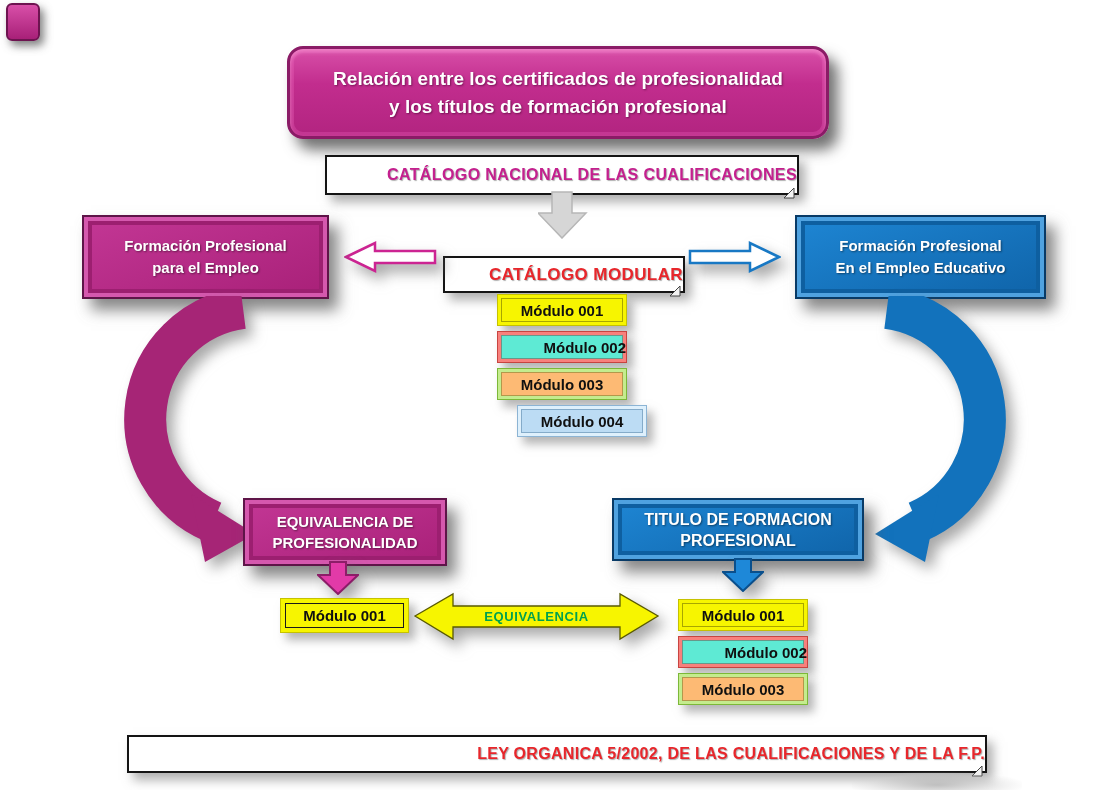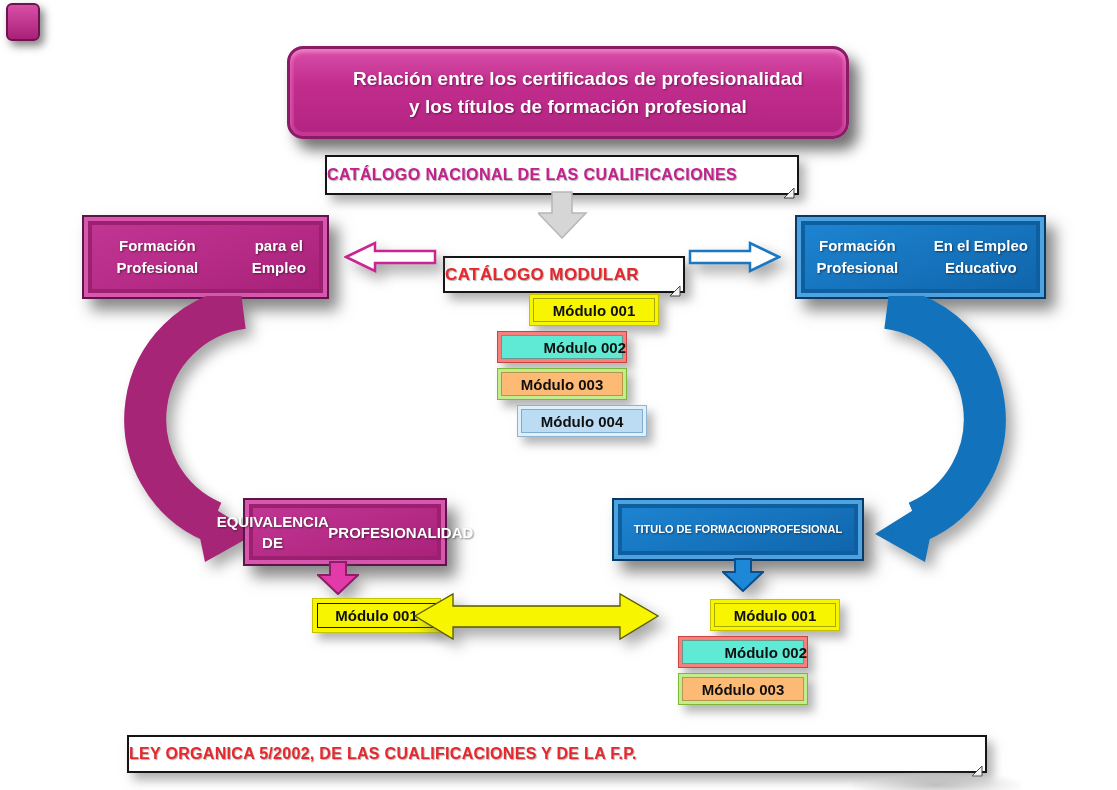--- a/index.html
+++ b/index.html
@@ -1,59 +1,59 @@
 <!DOCTYPE html>
 <html><head>
 <meta charset="utf-8">
 <style>
   html,body{margin:0;padding:0;background:#fff;}
   .stage{position:relative;width:1117px;height:790px;overflow:hidden;background:#fff;
          font-family:"Liberation Sans",sans-serif;}
 
   
   .plate{position:absolute;background:#fff;border:2px solid #141414;
-         display:flex;align-items:center;justify-content:flex-start;
+         display:flex;align-items:center;justify-content:flex-end;
          box-shadow:6px 7px 10px rgba(110,110,110,.55);}
   .plate .fold{position:absolute;right:2px;bottom:-6px;}
 
   
   .title-box{position:absolute;left:287px;top:46px;width:536px;height:87px;
       background:linear-gradient(180deg,#d84fa8 0%,#c22d8e 40%,#b22480 100%);
       border:3px solid #8a1b66;border-radius:16px;
       box-shadow:inset 0 3px 4px rgba(255,170,220,.55),inset 0 0 0 4px rgba(230,90,180,.35),
                  9px 11px 14px rgba(80,80,80,.8);
       display:flex;flex-direction:column;align-items:center;justify-content:center;
       color:#fff;font-weight:bold;font-size:19px;line-height:28px;text-align:right;
-      text-shadow:1px 1px 2px rgba(60,0,40,.55);padding-left:20px;}
+      text-shadow:1px 1px 2px rgba(60,0,40,.55);}
   .corner-deco{position:absolute;left:6px;top:3px;width:30px;height:34px;
       background:linear-gradient(180deg,#d84fa8,#a82078);border:2px solid #6d1450;
       border-radius:6px;box-shadow:4px 5px 8px rgba(80,80,80,.7);}
 
   
-  .bevel{position:absolute;display:flex;flex-direction:row;align-items:center;justify-content:center;
+  .bevel{position:absolute;display:flex;flex-direction:column;align-items:center;justify-content:center;
          color:#fff;font-weight:bold;text-align:center;
          text-shadow:1px 1px 2px rgba(0,0,0,.45);
          box-shadow:9px 11px 14px rgba(95,95,95,.75);}
   .bevel.magenta{background:linear-gradient(160deg,#c33795 0%,#a82078 100%);
       border:2px solid #5e1448;
       box-shadow:inset 0 0 0 4px #d558ae,inset 0 0 0 8px #9c1f70,9px 11px 14px rgba(95,95,95,.75);}
   .bevel.blue{background:linear-gradient(160deg,#1e86d4 0%,#0f63a8 100%);
       border:2px solid #083a66;
       box-shadow:inset 0 0 0 4px #4fa2e0,inset 0 0 0 8px #0e5fa0,9px 11px 14px rgba(95,95,95,.75);}
   .fp-left{left:82px;top:215px;width:243px;height:80px;font-size:15px;line-height:22px;}
   .fp-right{left:795px;top:215px;width:247px;height:80px;font-size:15px;line-height:22px;}
   .certificado{left:243px;top:498px;width:200px;height:64px;font-size:15px;line-height:21px;}
-  .titulo{left:612px;top:498px;width:248px;height:59px;font-size:11px;line-height:21px;}
+  .titulo{left:612px;top:498px;width:248px;height:59px;font-size:16px;line-height:21px;}
 
   
   .module{position:absolute;width:128px;height:30px;display:flex;align-items:center;justify-content:center;
           color:#101010;font-weight:bold;font-size:15px;
           box-shadow:6px 7px 9px rgba(120,120,120,.55);}
   .m-yellow{background:#f7f500;border:1px solid #c6c200;
-      box-shadow:inset 0 0 0 3px #f7f500,inset 0 0 0 4px rgba(70,70,0,.45),6px 7px 9px rgba(120,120,120,.55);margin-left:32px;}
+      box-shadow:inset 0 0 0 3px #f7f500,inset 0 0 0 4px rgba(70,70,0,.45),6px 7px 9px rgba(120,120,120,.55);}
   .m-red{background:#5eead4;border:1px solid #c84440;
       box-shadow:inset 0 0 0 3px #f8807c,inset 0 0 0 4px rgba(120,0,0,.35),6px 7px 9px rgba(120,120,120,.55);justify-content:flex-end;}
   .m-green{background:#fdba74;border:1px solid #7cb838;
       box-shadow:inset 0 0 0 3px #c4ec8e,inset 0 0 0 4px rgba(40,90,0,.35),6px 7px 9px rgba(120,120,120,.55);}
   .m-lblue{background:#bcdcf4;border:1px solid #8cb4d4;
       box-shadow:inset 0 0 0 3px #def0fc,inset 0 0 0 4px rgba(30,80,120,.35),6px 7px 9px rgba(120,120,120,.55);}
   .m-outline-dark{box-shadow:inset 0 0 0 4px #f7f500,inset 0 0 0 5px #1a1a1a,6px 7px 9px rgba(120,120,120,.55) !important;}
 
   
   .txt-magenta{color:#c4208e;font-weight:bold;font-size:17px;letter-spacing:.4px;
@@ -157,20 +157,21 @@
     <polygon points="13,1 29,1 29,14 41,14 21,33 1,14 13,14" fill="#1e88d8" stroke="#0a4f8c" stroke-width="2"></polygon>
   </svg>
 
   <div class="module m-yellow m-outline-dark" style="left:280px;top:598px;width:127px;height:33px;">
     <span>Módulo 001</span>
   </div>
 
   <svg class="svgabs shadowed" style="left:413px;top:592px;" width="247" height="49" viewBox="0 0 247 49">
     <polygon points="2,24 40,2 40,14 207,14 207,2 245,24 207,47 207,35 40,35 40,47" fill="#f7f500" stroke="#5a5a00" stroke-width="1.3" stroke-linejoin="miter"></polygon>
   </svg>
+  <div class="equiv-label">EQUIVALENCIA</div>
 
   <div class="module m-yellow" style="left:678px;top:599px;">
     <span>Módulo 001</span>
   </div>
   <div class="module m-red" style="left:678px;top:636px;">
     <span>Módulo 002</span>
   </div>
   <div class="module m-green" style="left:678px;top:673px;">
     <span>Módulo 003</span>
   </div>

